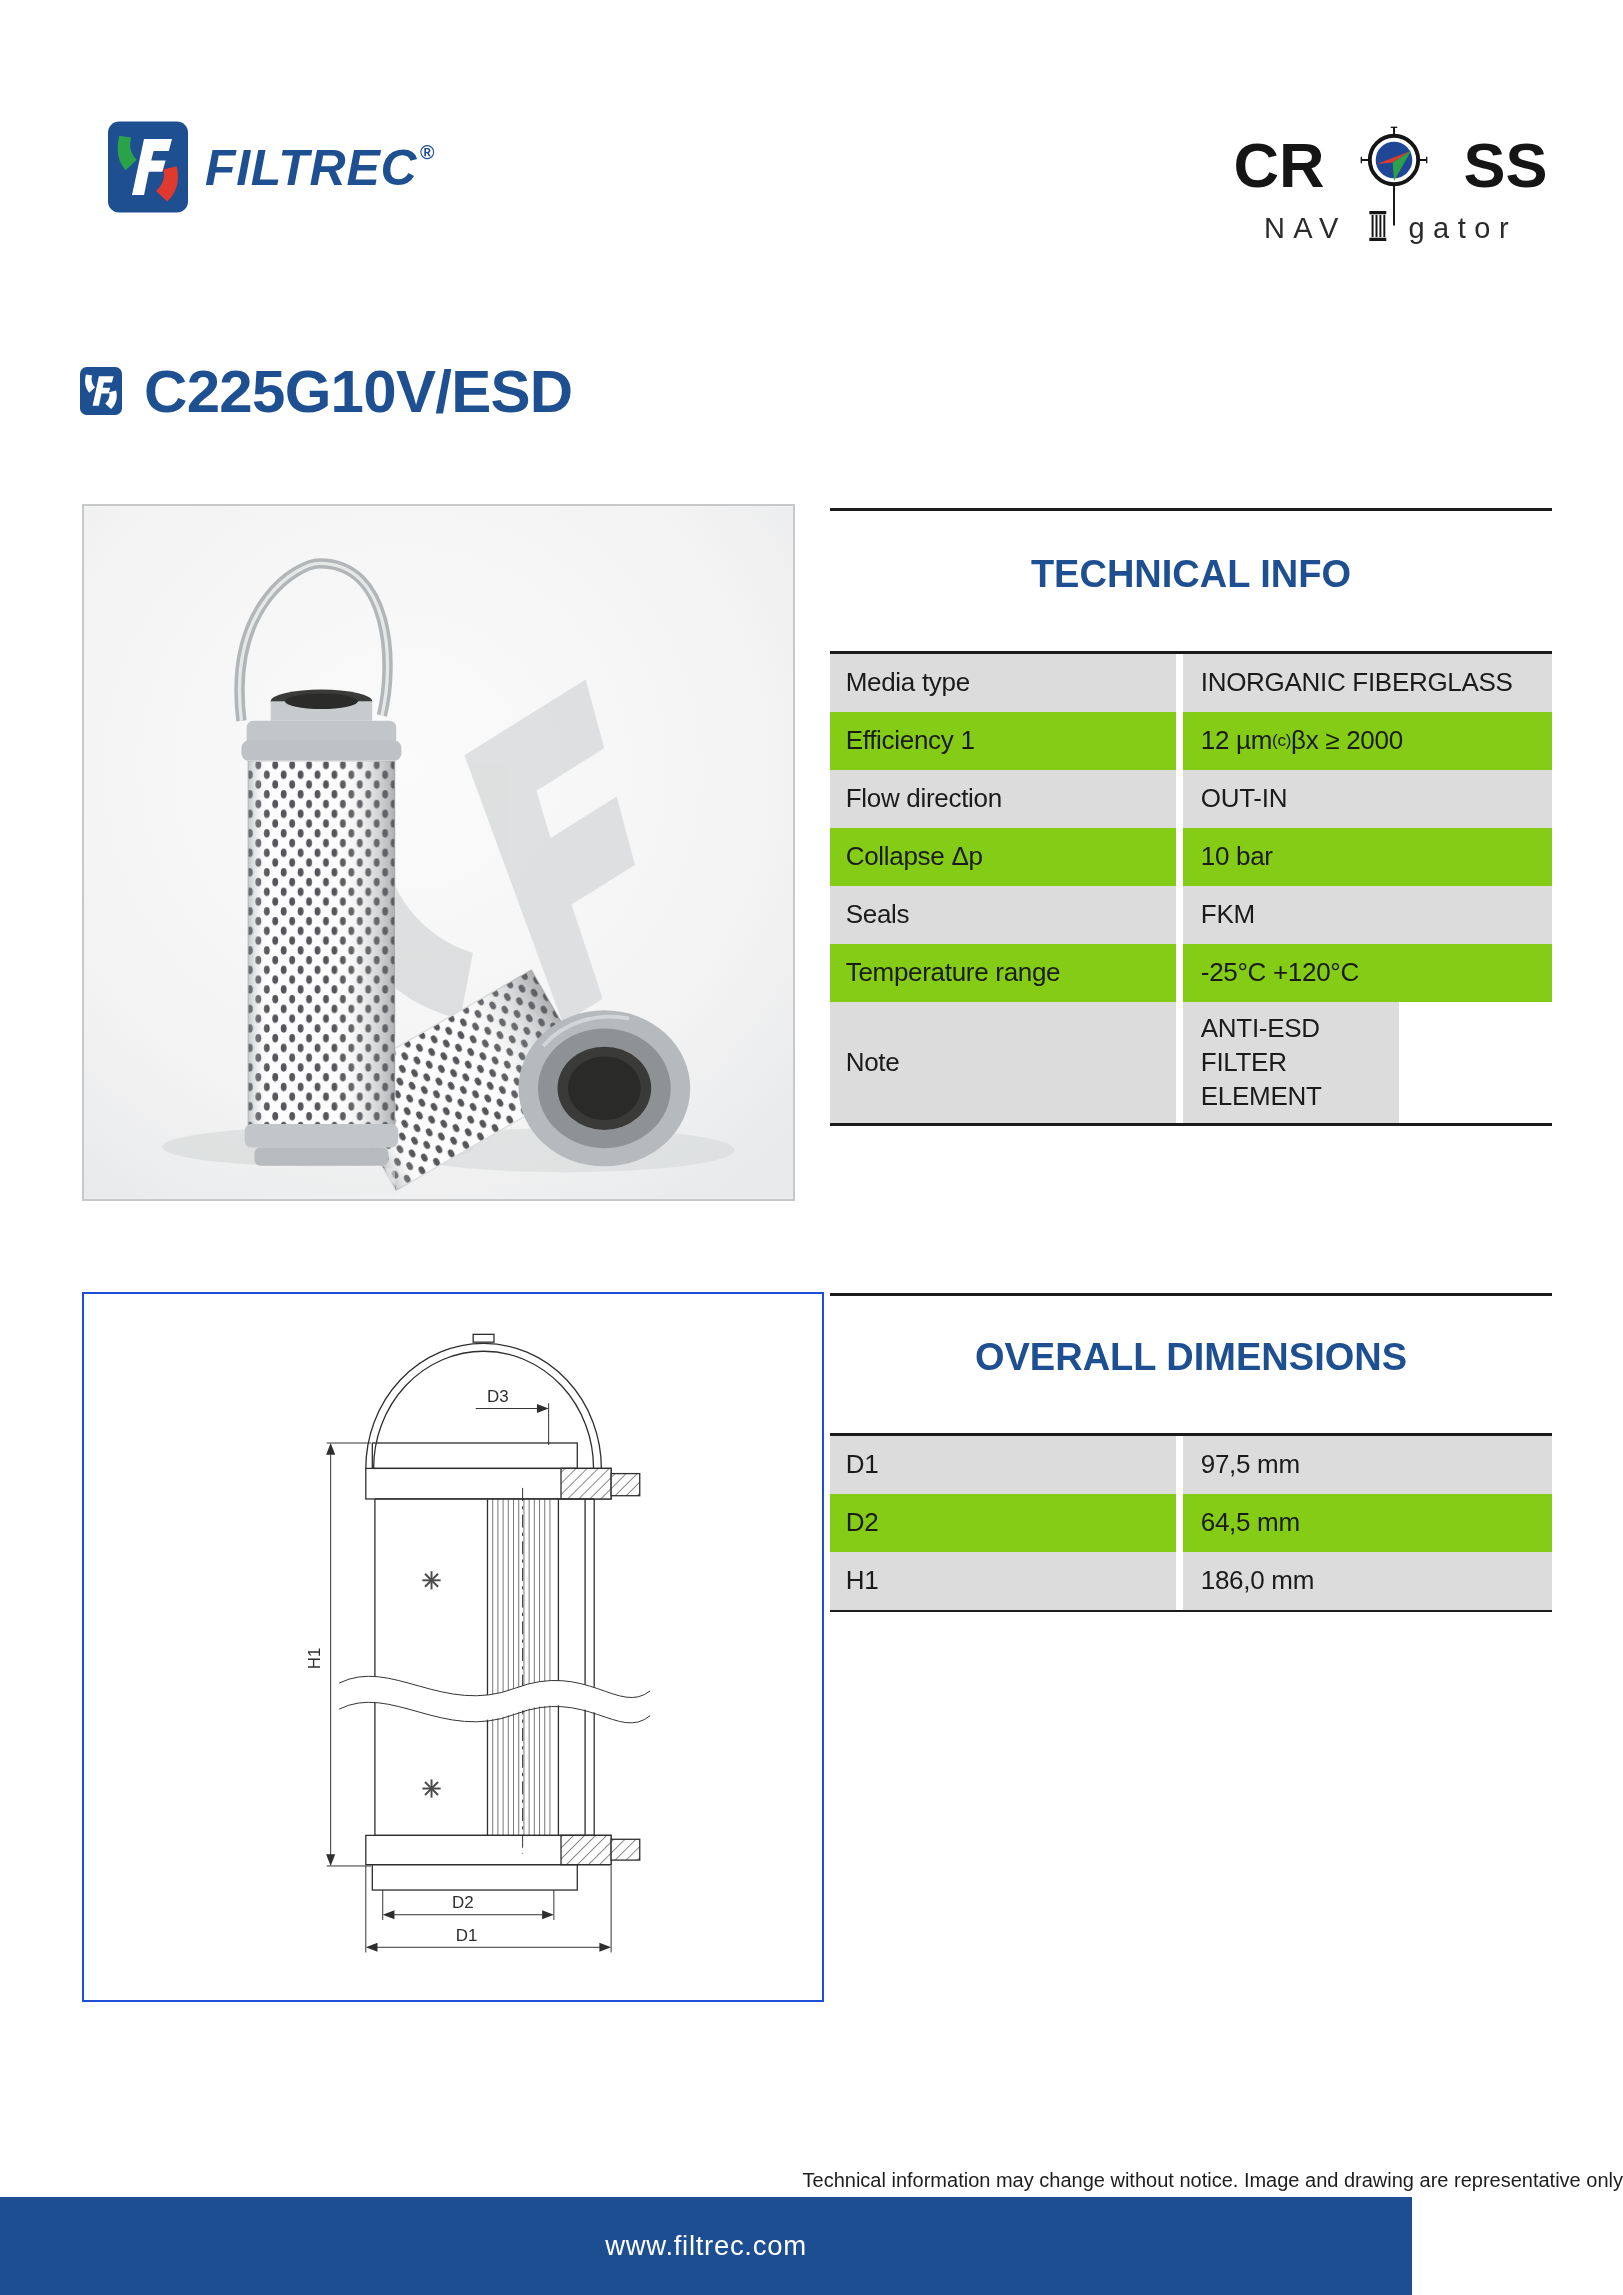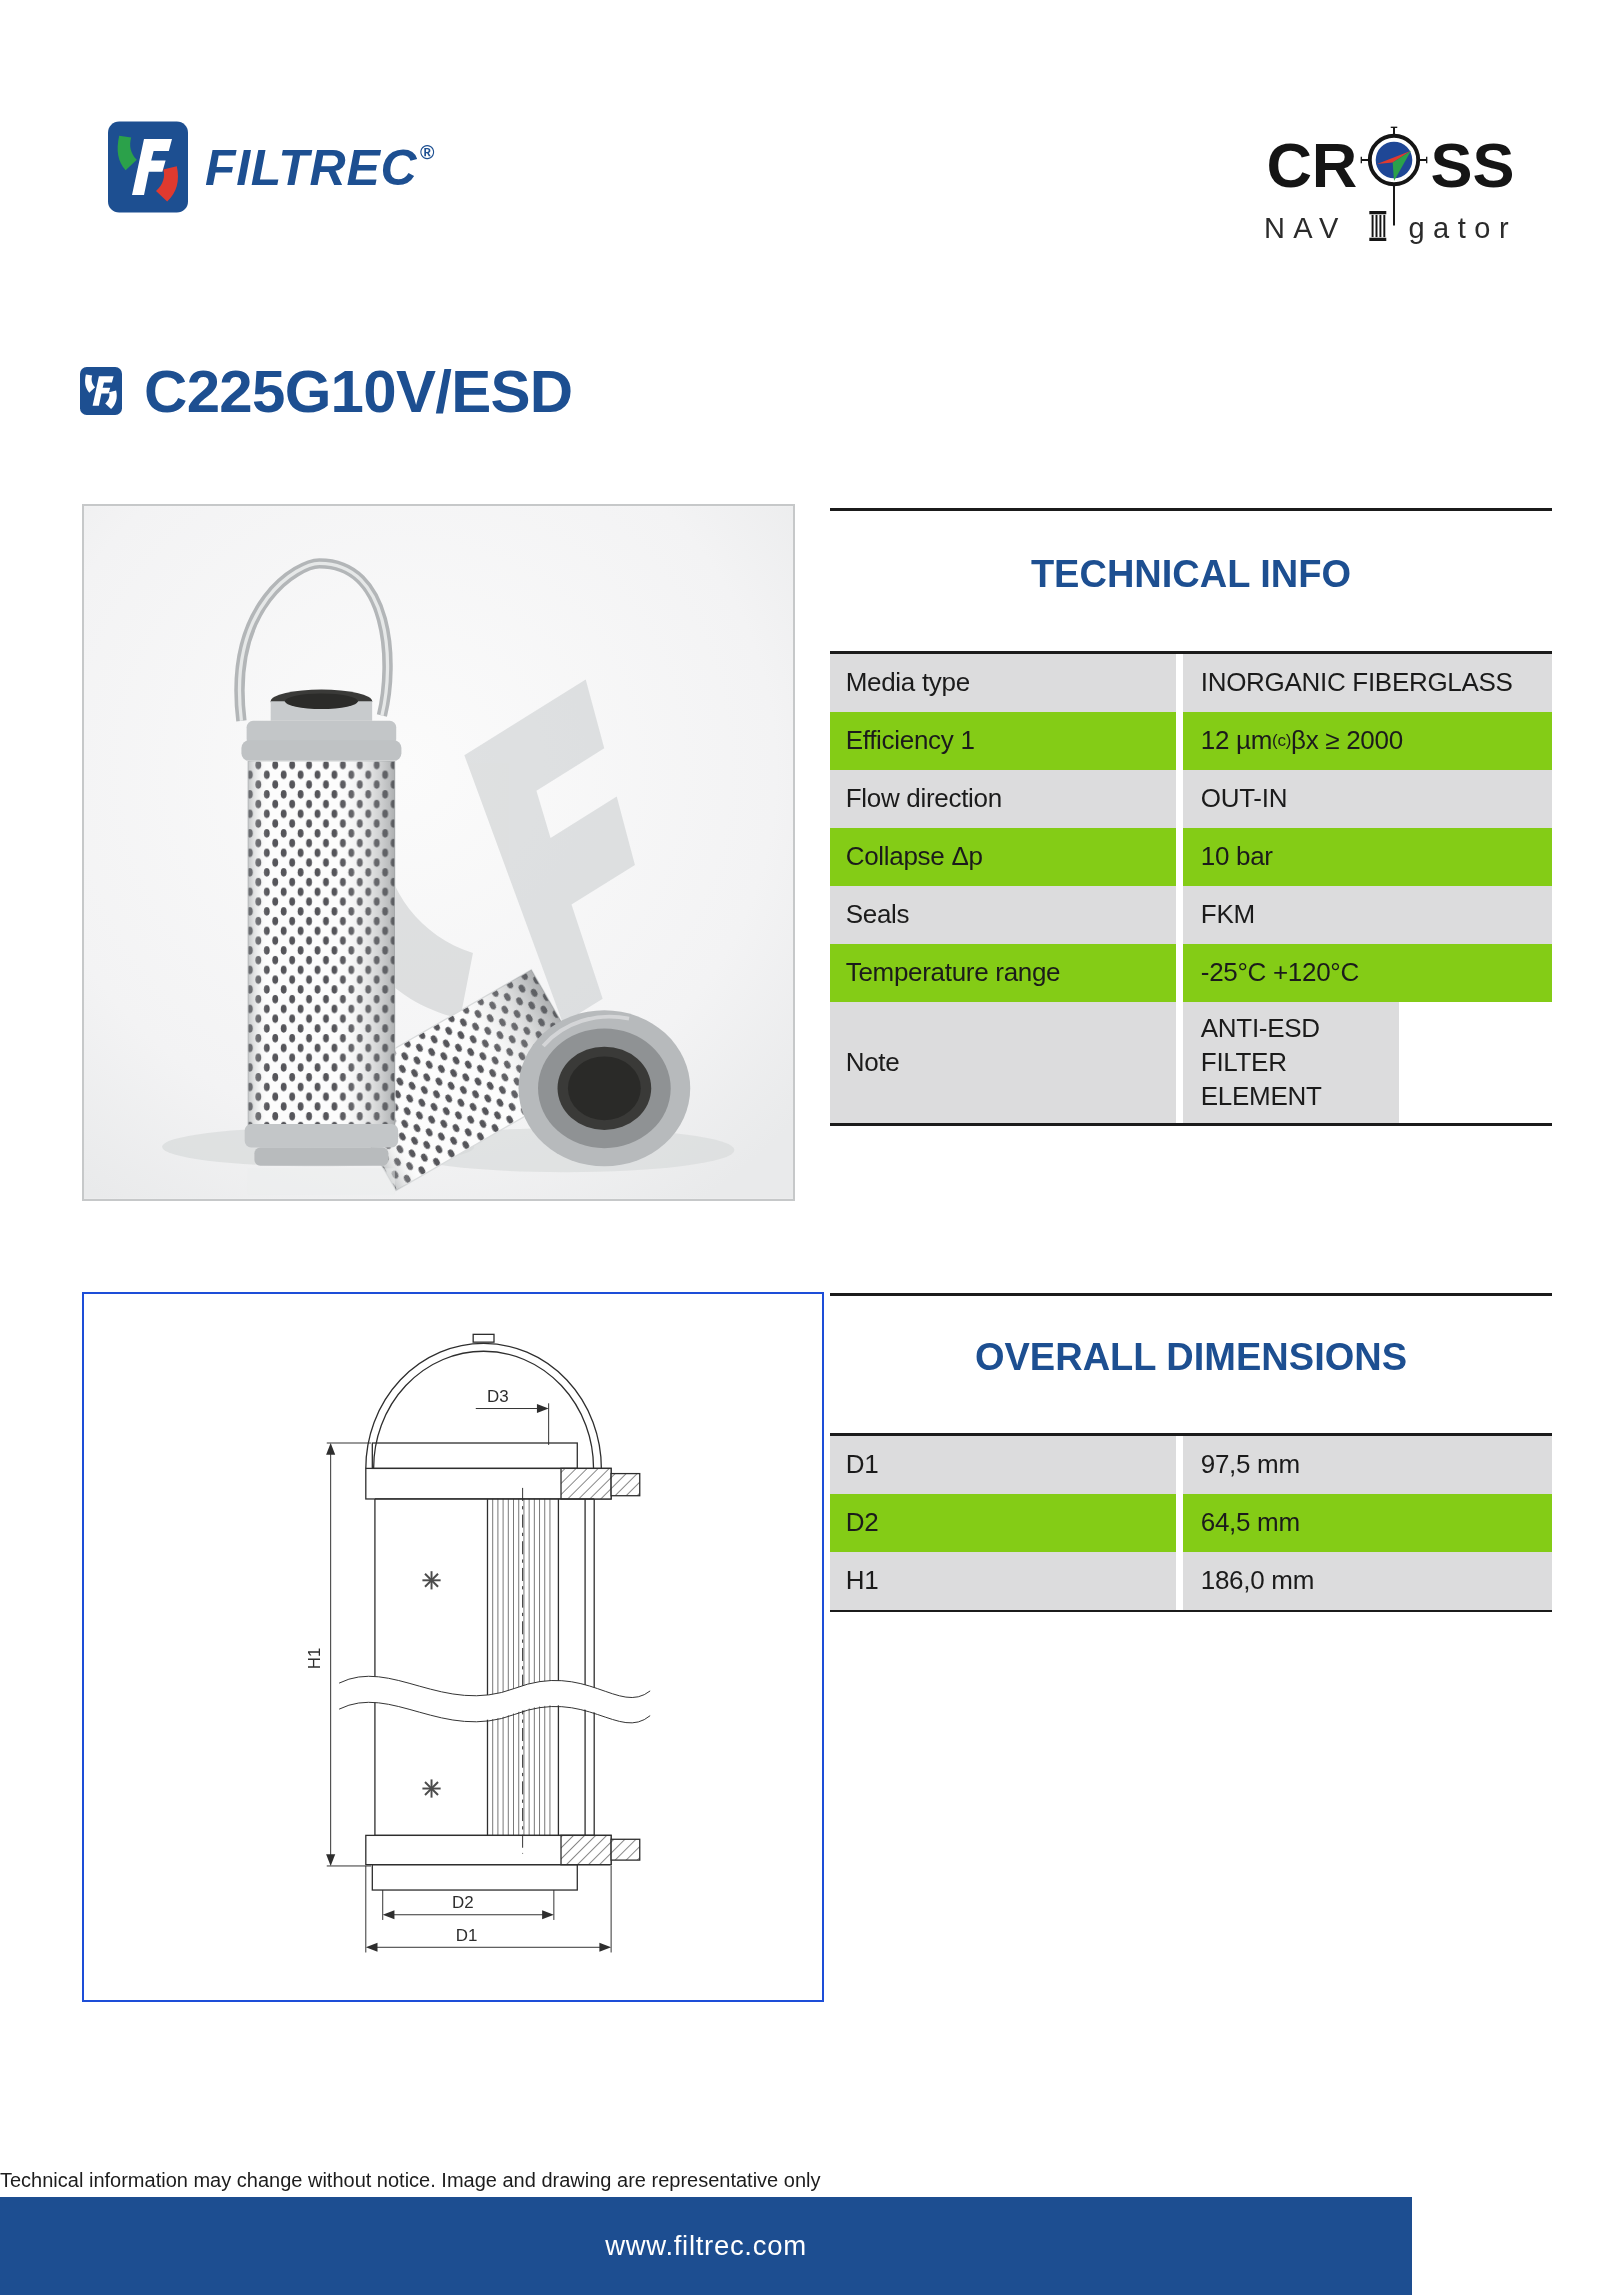--- a/index.html
+++ b/index.html
@@ -4,21 +4,21 @@
 <style>
   html,body{margin:0;padding:0;background:#ffffff;}
   body{font-family:"Liberation Sans","DejaVu Sans",sans-serif;color:#1a1a1a;}
   .page{position:relative;width:1623px;height:2295px;background:#ffffff;overflow:hidden;}
 
   
   .filtrec-logo{position:absolute;left:108px;top:121px;display:flex;align-items:center;gap:17px;}
   .filtrec-word{font-size:50px;font-weight:bold;color:#1d4f91;letter-spacing:0.7px;line-height:1;font-style:italic;}
   .filtrec-reg{font-size:19.6px;font-weight:bold;color:#1d4f91;vertical-align:super;position:relative;top:-22px;left:2.6px;}
   .cross-logo{position:absolute;left:1253px;top:126px;width:275px;}
-  .cross-row1{display:flex;align-items:center;justify-content:center;font-size:63px;font-weight:800;color:#151515;letter-spacing:0px;line-height:1;}
+  .cross-row1{display:flex;align-items:center;justify-content:center;font-size:63px;font-weight:800;color:#151515;letter-spacing:0px;line-height:1;gap:33px;}
   .cross-row2{display:flex;align-items:center;justify-content:center;gap:21px;margin-top:6.5px;font-size:29px;color:#2b2b2b;letter-spacing:8.5px;line-height:1;}
   .cross-row2 .lower{letter-spacing:8.5px;}
 
   
   .title-row{position:absolute;left:80px;top:362px;display:flex;align-items:center;gap:22px;}
   .product-title{font-size:60px;font-weight:bold;color:#1d4f91;letter-spacing:-0.7px;line-height:1;}
 
   
   .photo-box{position:absolute;left:82px;top:504px;width:713px;height:697px;border:2px solid #c6c8c9;box-sizing:border-box;background:#fbfbfb;}
   .drawing-box{position:absolute;left:82px;top:1292px;width:742px;height:710px;border:2px solid #1d4ed8;box-sizing:border-box;background:#ffffff;}
@@ -40,21 +40,21 @@
   .trow.tall{min-height:86px;}
   .tcell{display:flex;align-items:center;font-size:26px;color:#1b1b1b;letter-spacing:-0.3px;}
   .tlabel{width:346px;padding-left:15.7px;box-sizing:border-box;margin-right:6.5px;}
   .tvalue{flex:1;padding-left:18.3px;box-sizing:border-box;}
   .trow.gray .tlabel,.trow.gray .tvalue{background:#dcdcdd;}
   .trow.white .tlabel,.trow.white .tvalue{background:#84cc16;}
   .note-value{max-width:216px;line-height:1.32;padding:9.2px 0 9.2px 18.3px;}
   sub.cc{font-size:17px;line-height:0;}
 
   
-  .footer-note{position:absolute;left:0;top:2169px;width:1623px;text-align:left;font-size:20px;color:#1d1d1d;}
+  .footer-note{position:absolute;left:0;top:2169px;width:1623px;text-align:right;font-size:20px;color:#1d1d1d;}
   .footer-bar{position:absolute;left:0;top:2197px;width:1412px;height:98px;background:#1d4e91;display:flex;align-items:center;justify-content:center;}
   .footer-site{font-size:27.5px;color:#ffffff;letter-spacing:0.7px;}
 </style>
 </head>
 <body>
 
 <div class="page">
 
   <div class="filtrec-logo">
     <span>

